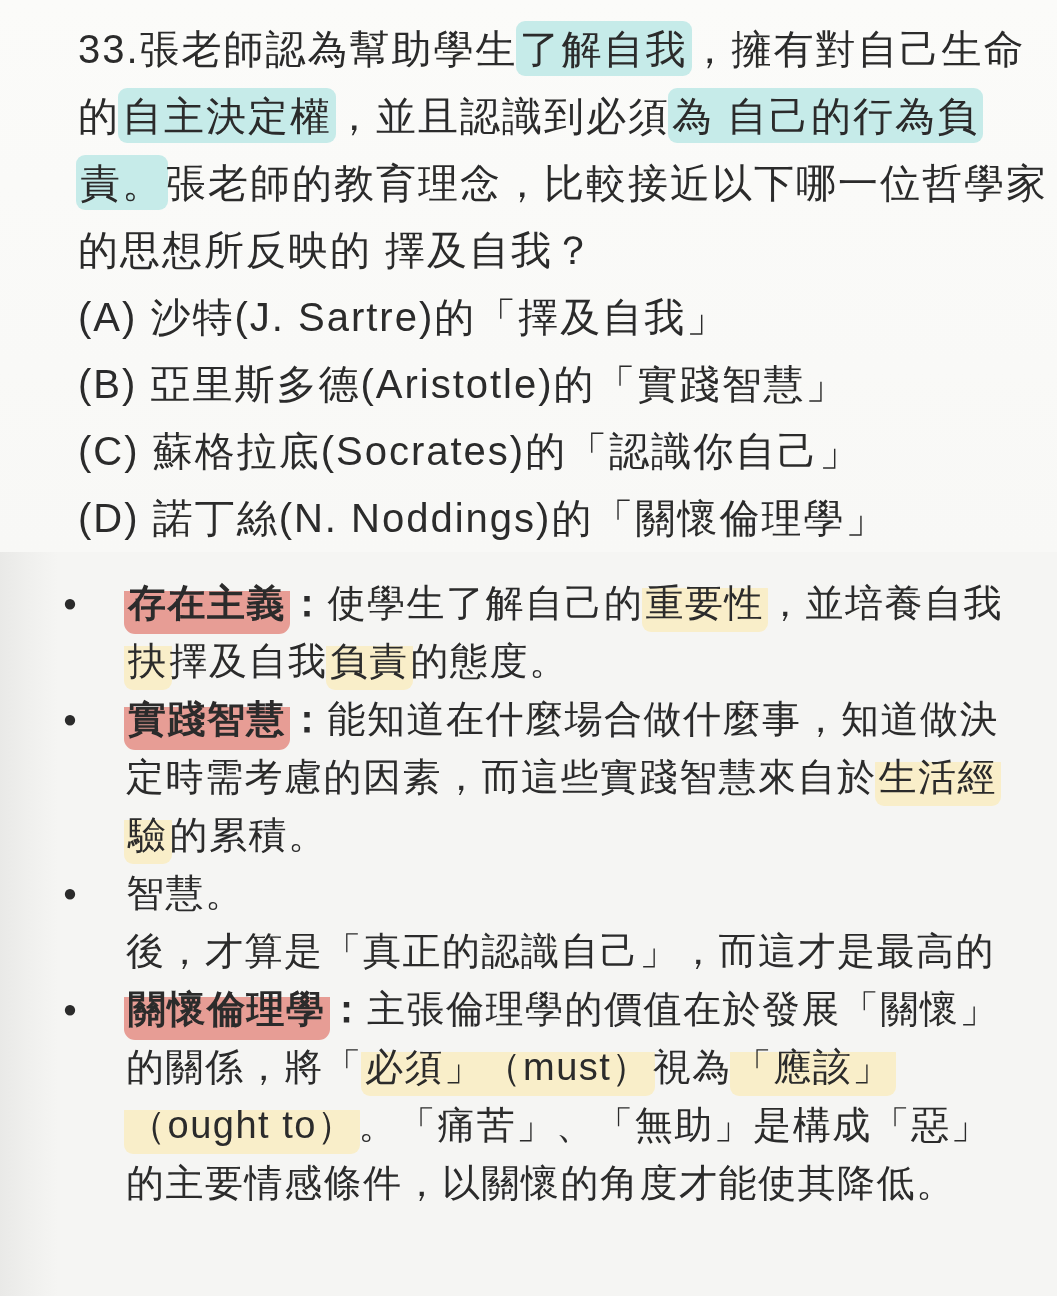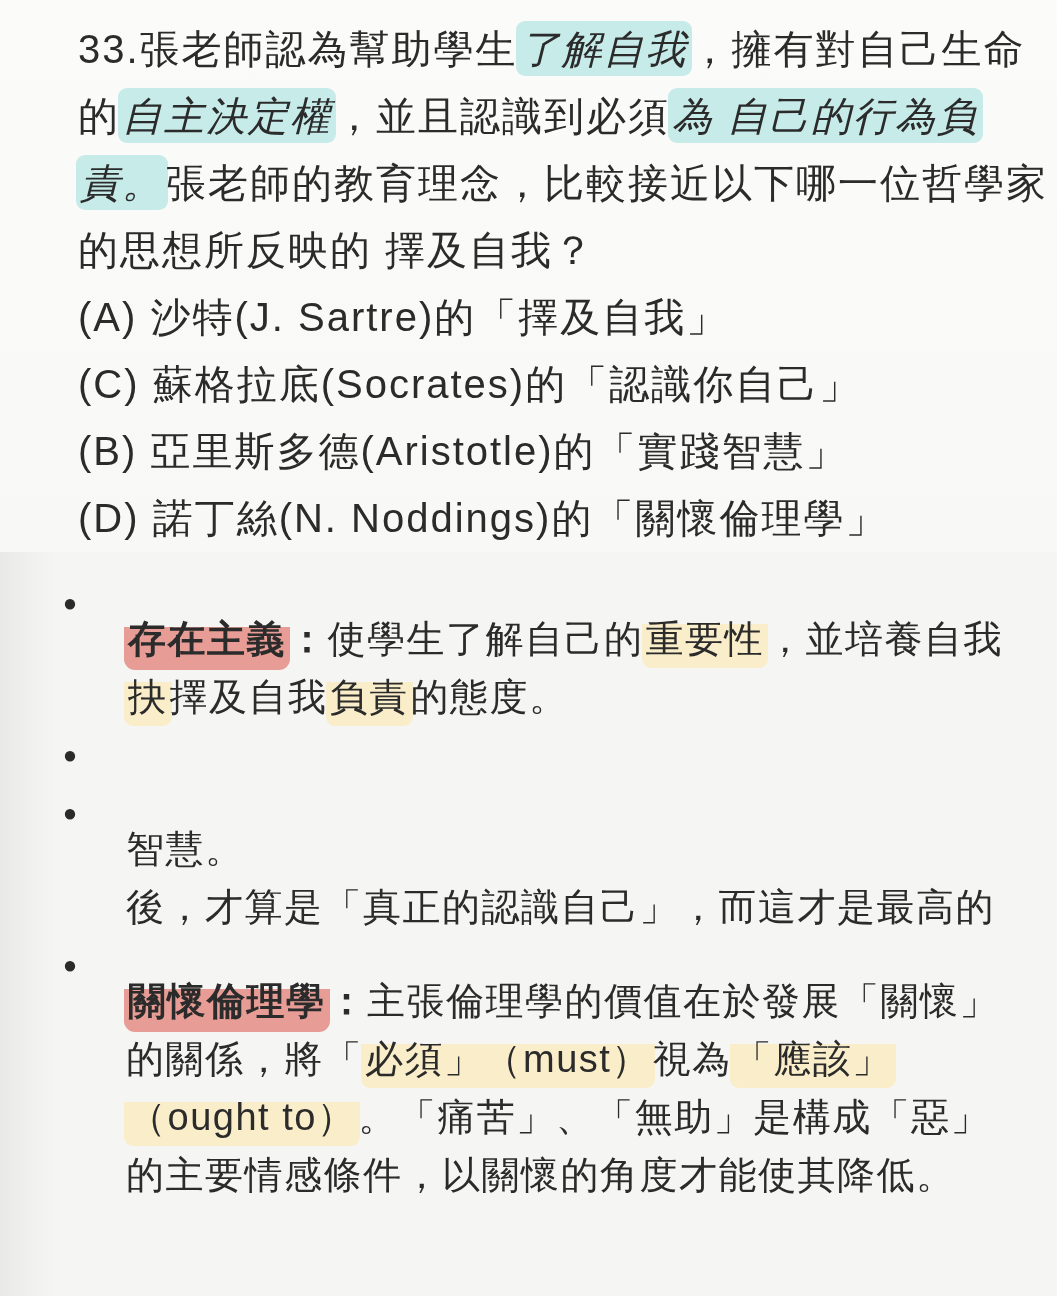--- a/index.html
+++ b/index.html
@@ -45,21 +45,20 @@
   .bullet-marker{
     width:126px;
     flex:0 0 126px;
     text-align:center;
     font-size:24px;
     line-height:58px;
     padding-left:14px;
   }
   .bullet-body{
     flex:1;
-    margin-top:36px;
   }
   .b-line{
     font-size:38px;
     line-height:58px;
     letter-spacing:1.5px;
     white-space:nowrap;
   }
   .term{
     font-weight:bold;
   }
@@ -68,21 +67,20 @@
   }
   .hl{
     border-radius:9px;
     padding:2px 4px 3px;
     margin:0 -2px;
   }
   .hl-cyan{
     background:var(--highlight-cyan);
     padding-top:6px;
     padding-bottom:5px;
-    font-style:italic;
   }
   .hl-red{
     background:linear-gradient(180deg,rgba(231,157,149,0) 20%,var(--highlight-red) 20%);
     padding-bottom:10px;
     border-radius:11px;
   }
   .hl-yellow{
     background:linear-gradient(180deg,rgba(249,238,201,0) 16%,var(--highlight-yellow) 16%);
     padding-bottom:8px;
   }
@@ -94,36 +92,41 @@
 
 <div class="question-block">
   <div id="q-lines">
       <div class="q-line"><span>33.張老師認為幫助學生</span><span class="hl hl-cyan">了解自我</span><span>，擁有對自己生命</span></div>
       <div class="q-line"><span>的</span><span class="hl hl-cyan">自主決定權</span><span>，並且認識到必須</span><span class="hl hl-cyan">為 自己的行為負</span></div>
       <div class="q-line"><span class="hl hl-cyan">責。</span><span>張老師的教育理念，比較接近以下哪一位哲學家</span></div>
       <div class="q-line"><span>的思想所反映的 擇及自我？</span></div>
     </div>
   <div id="q-options">
       <div class="q-line">(A) 沙特(J. Sartre)的「擇及自我」</div>
+      <div class="q-line">(B) 亞里斯多德(Aristotle)的「實踐智慧」</div>
       <div class="q-line">(C) 蘇格拉底(Socrates)的「認識你自己」</div>
-      <div class="q-line">(B) 亞里斯多德(Aristotle)的「實踐智慧」</div>
       <div class="q-line">(D) 諾丁絲(N. Noddings)的「關懷倫理學」</div>
     </div>
 </div>
 
 <div class="notes" id="notes-list">
     <div class="bullet-row">
       <div class="bullet-marker">●</div>
       <div class="bullet-body">
         <div class="b-line"><span class="term hl hl-red">存在主義</span><span class="colon">：</span><span>使學生了解自己的</span><span class="hl hl-yellow">重要性</span><span>，並培養自我</span></div>
         <div class="b-line"><span class="hl hl-yellow">抉</span><span>擇及自我</span><span class="hl hl-yellow">負責</span><span>的態度。</span></div>
       </div>
     </div>
     <div class="bullet-row">
       <div class="bullet-marker">●</div>
+      <div class="bullet-body">
+        <div class="b-line"><span class="term hl hl-red">實踐智慧</span><span class="colon">：</span><span>能知道在什麼場合做什麼事，知道做決</span></div>
+        <div class="b-line"><span>定時需考慮的因素，而這些實踐智慧來自於</span><span class="hl hl-yellow">生活經</span></div>
+        <div class="b-line"><span class="hl hl-yellow">驗</span><span>的累積。</span></div>
+      </div>
     </div>
     <div class="bullet-row">
       <div class="bullet-marker">●</div>
       <div class="bullet-body">
         <div class="b-line"><span>智慧。</span></div>
         <div class="b-line"><span>後，才算是「真正的認識自己」，而這才是最高的</span></div>
       </div>
     </div>
     <div class="bullet-row">
       <div class="bullet-marker">●</div>

